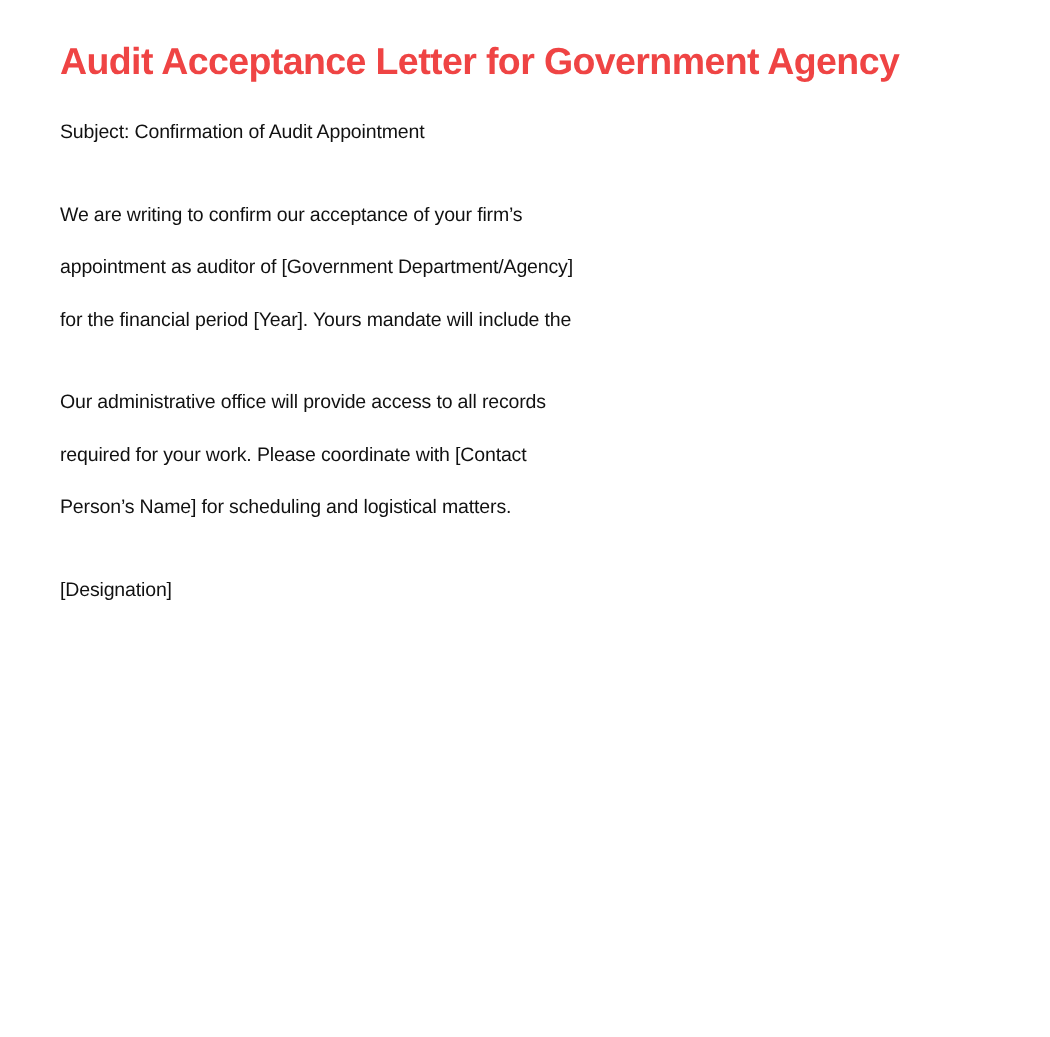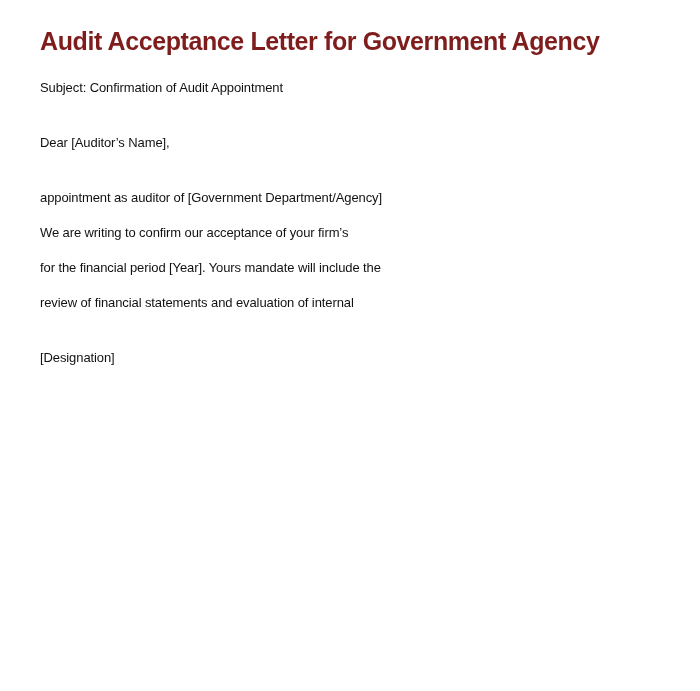--- a/index.html
+++ b/index.html
@@ -1,31 +1,34 @@
 <!DOCTYPE html>
 <html><head>
   <meta charset="utf-8">
   <style>
     html, body { margin: 0; padding: 0; background: #ffffff; }
     body { width: 700px; height: 691px; overflow: hidden; position: relative; }
     .doc { position: absolute; left: 40px; top: 24px; width: 600px; color: #111111;
            font-family: "Liberation Sans", sans-serif; }
     .title { font-weight: bold; font-size: 25px; line-height: 34px; margin: 0 0 12px 0;
-             letter-spacing: -0.4px; color: #7f1d1d; }
+             letter-spacing: -0.4px; color: #ef4444; }
     p { margin: 0 0 20px 0; font-size: 13px; line-height: 35px; letter-spacing: -0.1px; }
     .para { white-space: normal; }
     .line { display: block; white-space: nowrap; }
   </style>
 </head>
 <body>
 
 <div class="doc">
   <h1 class="title">Audit Acceptance Letter for Government Agency</h1>
   <p>Subject: Confirmation of Audit Appointment</p>
-  <p>Dear [Auditor’s Name],</p>
   <p class="para">
+    <span class="line">We are writing to confirm our acceptance of your firm’s</span>
     <span class="line">appointment as auditor of [Government Department/Agency]</span>
-    <span class="line">We are writing to confirm our acceptance of your firm’s</span>
     <span class="line">for the financial period [Year]. Yours mandate will include the</span>
-    <span class="line">review of financial statements and evaluation of internal</span>
+  </p>
+  <p class="para">
+    <span class="line">Our administrative office will provide access to all records</span>
+    <span class="line">required for your work. Please coordinate with [Contact</span>
+    <span class="line">Person’s Name] for scheduling and logistical matters.</span>
   </p>
   <p>[Designation]</p>
 </div>
 
 </body></html>

